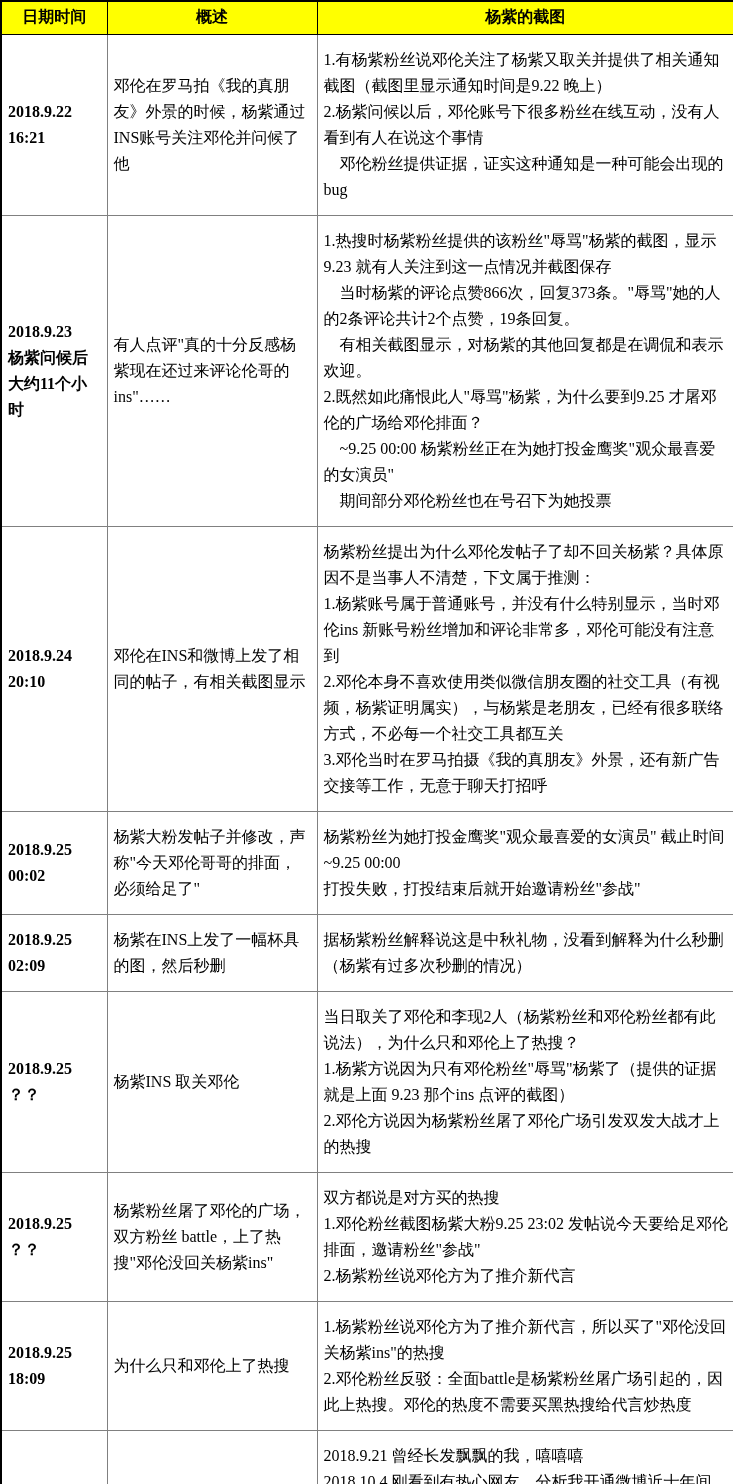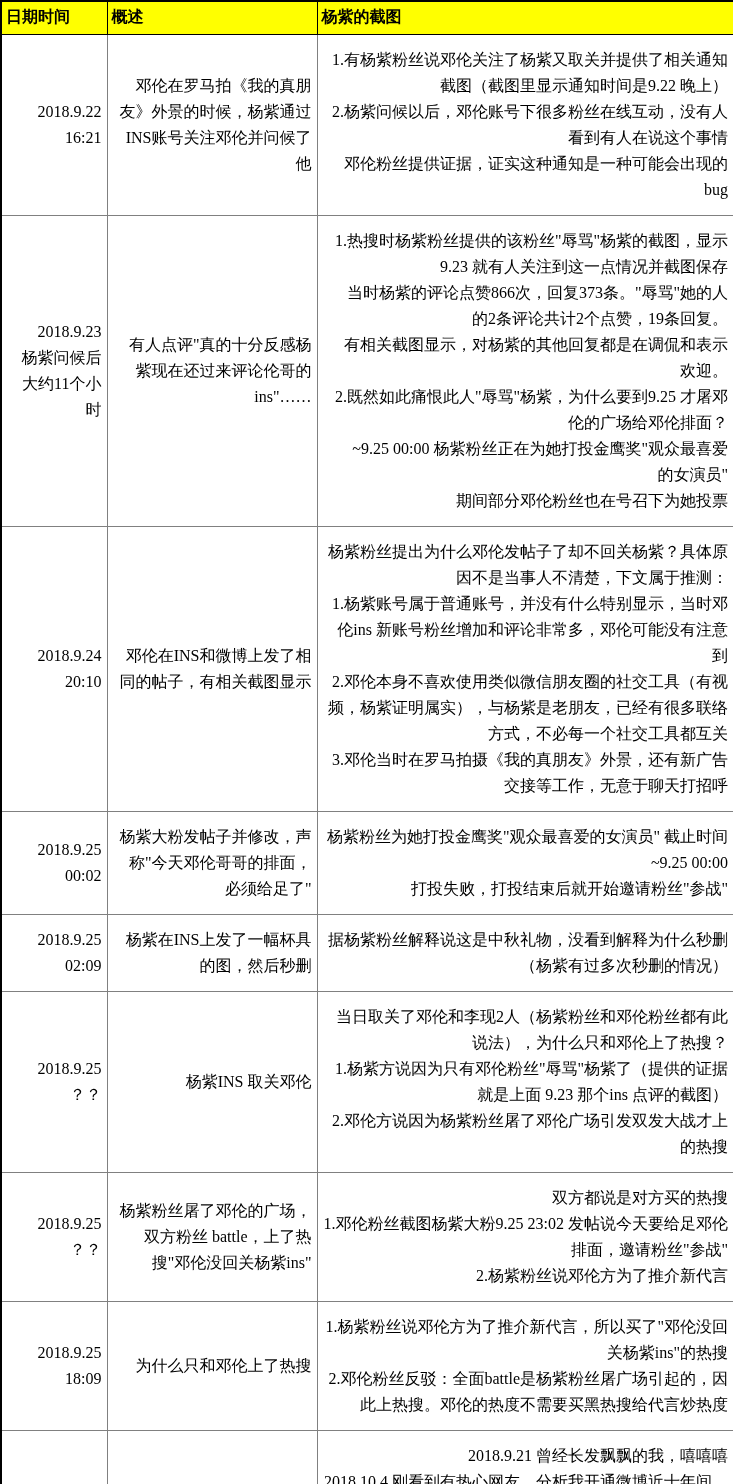--- a/index.html
+++ b/index.html
@@ -21,37 +21,37 @@
   }
   .timeline-table col.c-date    { width: 106px; }
   .timeline-table col.c-summary { width: 210px; }
   .timeline-table col.c-detail  { width: 417px; }
 
   .timeline-table th {
     background: #FFFF00;
     border: 1px solid #000000;
     font-weight: bold;
     font-size: 16px;
-    text-align: left;
+    text-align: center;
     vertical-align: middle;
     padding: 2px 4px;
   }
   .timeline-table tr.hdr { height: 33px; }
 
   .timeline-table td {
     border: 1px solid #808080;
     vertical-align: middle;
     font-size: 16px;
     line-height: 26px;
     padding: 12px 5px;
     white-space: pre-wrap;
     word-break: break-word;
-    text-align: right;
+    text-align: left;
   }
-  td.date-cell    { padding-left: 6px; }
+  td.date-cell    { padding-left: 6px; font-weight: bold; }
   td.summary-cell { padding-left: 6px; font-family: Liberation Serif, serif; }
   td.detail-cell  { padding-left: 6px; }
 
   tr.r0 { height: 165px; }
   tr.r1 { height: 299px; }
   tr.r2 { height: 268px; }
   tr.r3 { height: 90px;  }
   tr.r4 { height: 75px;  }
   tr.r5 { height: 163px; }
   tr.r6 { height: 114px; }

